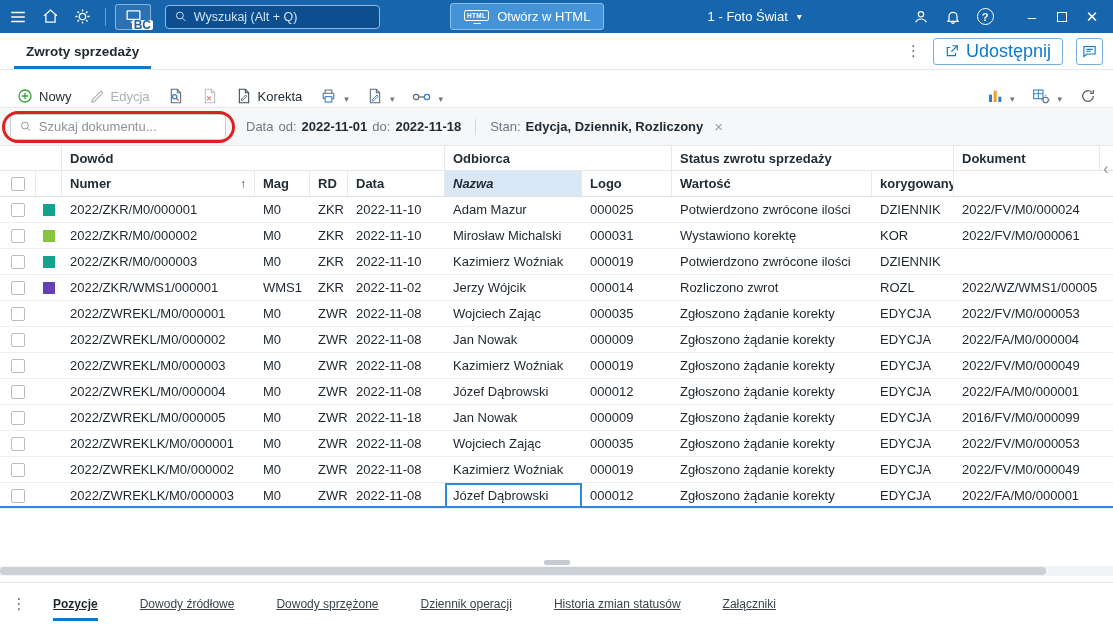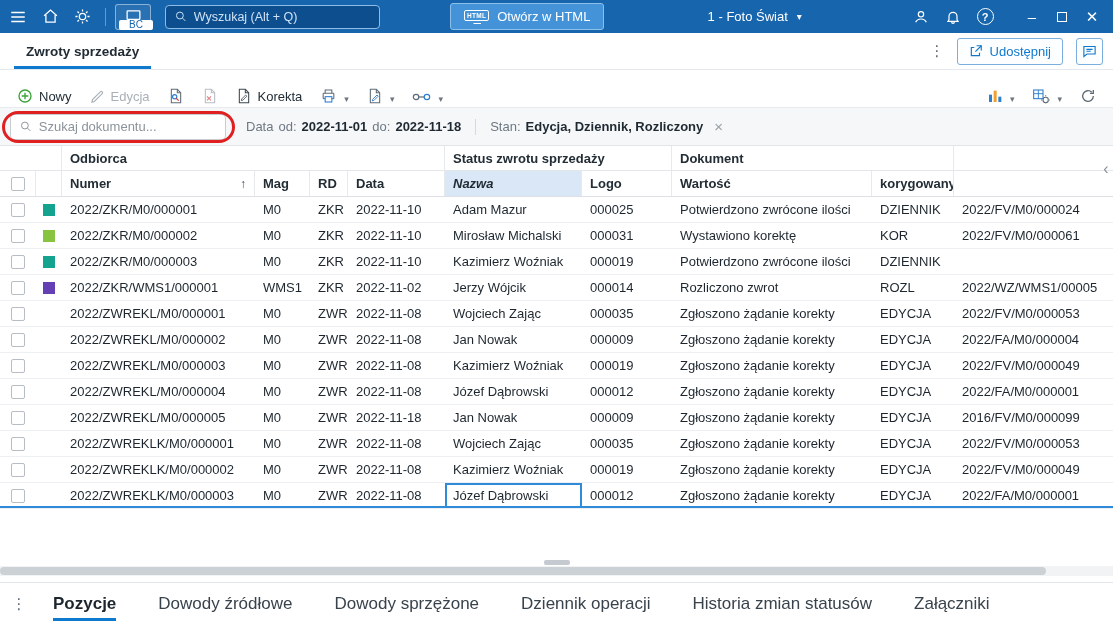--- a/index.html
+++ b/index.html
@@ -10,21 +10,21 @@
   *{margin:0;padding:0;box-sizing:border-box;}
   html,body{width:1113px;height:625px;}
   body{font-family:"Liberation Sans","DejaVu Sans",sans-serif;font-size:13px;color:#1d262e;background:#fff;overflow:hidden;}
   .app{width:1113px;height:625px;display:flex;flex-direction:column;background:#fff;}
 
   
   .topbar{flex:0 0 33px;background:var(--topbar);display:flex;align-items:center;color:#fff;padding:0 6px 0 2px;}
   .tb-icon{width:32px;height:33px;display:flex;align-items:center;justify-content:center;cursor:pointer;color:#fff;position:relative;flex:0 0 auto;}
   .tb-divider{width:1px;height:18px;background:rgba(255,255,255,.35);margin:0 7px;flex:0 0 auto;}
   .bc-box{width:36px;height:26px;border:1px solid rgba(255,255,255,.45);border-radius:3px;background:rgba(255,255,255,.08);margin-left:2px;}
-  .bc-badge{position:absolute;right:-3px;bottom:-1px;background:#fff;color:#1765ad;font-size:10px;font-weight:normal;padding:0 10px;border-radius:2px;line-height:10px;}
+  .bc-badge{position:absolute;right:-3px;bottom:-1px;background:#fff;color:#1765ad;font-size:12px;font-weight:bold;padding:0 2px;border-radius:2px;line-height:10px;}
   .tb-search{width:215px;height:24px;margin-left:14px;background:#0d4e8f;border:1px solid #8fbce6;border-radius:4px;display:flex;align-items:center;gap:7px;padding:0 9px;color:#cfe2f5;flex:0 0 auto;}
   .tb-search input{background:transparent;border:none;outline:none;color:#e7f1fa;font-size:12.5px;width:100%;font-family:inherit;}
   .tb-search input::placeholder{color:#cfe2f5;opacity:1;}
   .open-html{height:27px;margin-left:70px;background:#4493d8;border:1px solid #8cc0ea;border-radius:3px;color:#fff;display:flex;align-items:center;gap:8px;padding:0 13px;font-size:13px;font-family:inherit;cursor:pointer;flex:0 0 auto;}
   .mini-monitor{display:flex;flex-direction:column;align-items:center;}
   .mini-screen{border:1px solid #fff;border-radius:2px;font-size:6.5px;font-weight:bold;padding:1px 2px;line-height:7px;letter-spacing:.3px;}
   .mini-stand{width:8px;height:3px;border-bottom:1px solid #fff;border-left:1px solid rgba(255,255,255,0);}
   .tb-mid{flex:1 1 auto;display:flex;align-items:center;justify-content:center;gap:9px;cursor:pointer;min-width:0;}
   .chev-small{font-size:10px;opacity:.95;}
   .tb-right{display:flex;align-items:center;flex:0 0 auto;}
@@ -32,21 +32,21 @@
   .max-glyph{width:10px;height:10px;border:1px solid #fff;display:inline-block;}
   .help-circle{width:17px;height:17px;border:1.5px solid #fff;border-radius:50%;display:flex;align-items:center;justify-content:center;font-size:11px;font-weight:bold;}
   .wingap{width:16px;}
 
   
   .tabbar{flex:0 0 36px;background:#fff;border-bottom:1px solid #e5e8ec;display:flex;align-items:center;padding:0 10px 0 20px;}
   .page-tab{height:36px;display:flex;align-items:center;font-weight:bold;font-size:13.5px;color:#222c34;position:relative;padding:0 6px;cursor:pointer;}
   .page-tab::after{content:"";position:absolute;left:-6px;right:-6px;bottom:0;height:3px;background:var(--accent);}
   .tab-right{margin-left:auto;display:flex;align-items:center;gap:13px;}
   .vdots{color:#5f6b76;font-size:15px;width:14px;text-align:center;cursor:pointer;}
-  .share-btn{height:27px;display:flex;align-items:center;gap:7px;padding:0 11px;background:#fdfeff;border:1px solid #79aede;border-radius:3px;color:var(--accent);font-size:13px;font-family:inherit;cursor:pointer;}
+  .share-btn{height:27px;display:flex;align-items:center;gap:7px;padding:0 11px;background:#fdfeff;border:1px solid #79aede;border-radius:3px;color:var(--accent);font-size:18px;font-family:inherit;cursor:pointer;}
   .chat-btn{width:27px;height:27px;display:flex;align-items:center;justify-content:center;background:#fdfeff;border:1px solid #79aede;border-radius:3px;color:var(--accent);cursor:pointer;}
 
   
   .toolbar{flex:0 0 38px;background:#fff;border-bottom:1px solid #e8ebee;display:flex;align-items:center;padding:0 8px;}
   .tbtn{display:flex;align-items:flex-end;gap:6px;height:30px;padding:0 9px;background:none;border:none;border-radius:3px;font-size:13px;color:#232d35;font-family:inherit;cursor:pointer;flex:0 0 auto;}
   .tbtn .chev{font-size:9px;color:#6b7680;margin-left:1px;}
   .tbtn.disabled{color:#a9b0b7;cursor:default;}
   .tb-spacer{flex:1 1 auto;}
 
   
@@ -82,21 +82,21 @@
 
   
   .splitter{flex:0 0 8px;display:flex;align-items:center;justify-content:center;background:#fff;cursor:row-resize;}
   .grip{width:26px;height:5px;border-radius:2px;background:#c4cad0;}
   .hscrollbar{flex:0 0 10px;background:#f1f3f5;position:relative;margin-bottom:6px;cursor:pointer;}
   .hthumb{position:absolute;left:0;top:1px;height:8px;width:94%;background:#ccd1d6;border-radius:4px;}
 
   
   .bottom-tabs{flex:0 0 42px;background:#fff;border-top:1px solid #e2e6ea;display:flex;align-items:center;padding:0 6px;}
   .bmenu{width:26px;text-align:center;color:#5f6b76;font-size:15px;cursor:pointer;}
-  .btab{margin:0 21px;height:42px;display:flex;align-items:center;color:#39434c;position:relative;cursor:pointer;white-space:nowrap;font-size:17px;}
+  .btab{margin:0 21px;height:42px;display:flex;align-items:center;color:#39434c;position:relative;cursor:pointer;white-space:nowrap;font-size:12px;text-decoration:underline;}
   .btab.active{font-weight:bold;color:#1d262e;}
   .btab.active::after{content:"";position:absolute;left:0;right:0;bottom:4px;height:3px;background:var(--accent);}
 </style>
 </head>
 <body>
 
 <div class="app">
 
   <header class="topbar">
     <span class="tb-icon">
@@ -300,20 +300,21 @@
     <div class="fgroup" style="margin-left:0;">
       <span class="flabel">Stan:</span>
       <span class="fval">Edycja, Dziennik, Rozliczony</span>
       <span class="fclear">×</span>
     </div>
   </div>
 
   <div class="table-area">
     <div class="group-row">
       <div class="gcell"></div>
+      <div class="gcell">Dowód</div>
       <div class="gcell">Odbiorca</div>
       <div class="gcell">Status zwrotu sprzedaży</div>
       <div class="gcell">Dokument</div>
       <div class="gcell"></div>
     </div>
     <div class="header-row">
       <div class="hcell center">
           <span class="checkbox"></span>
         </div>
       <div class="hcell center"></div>

